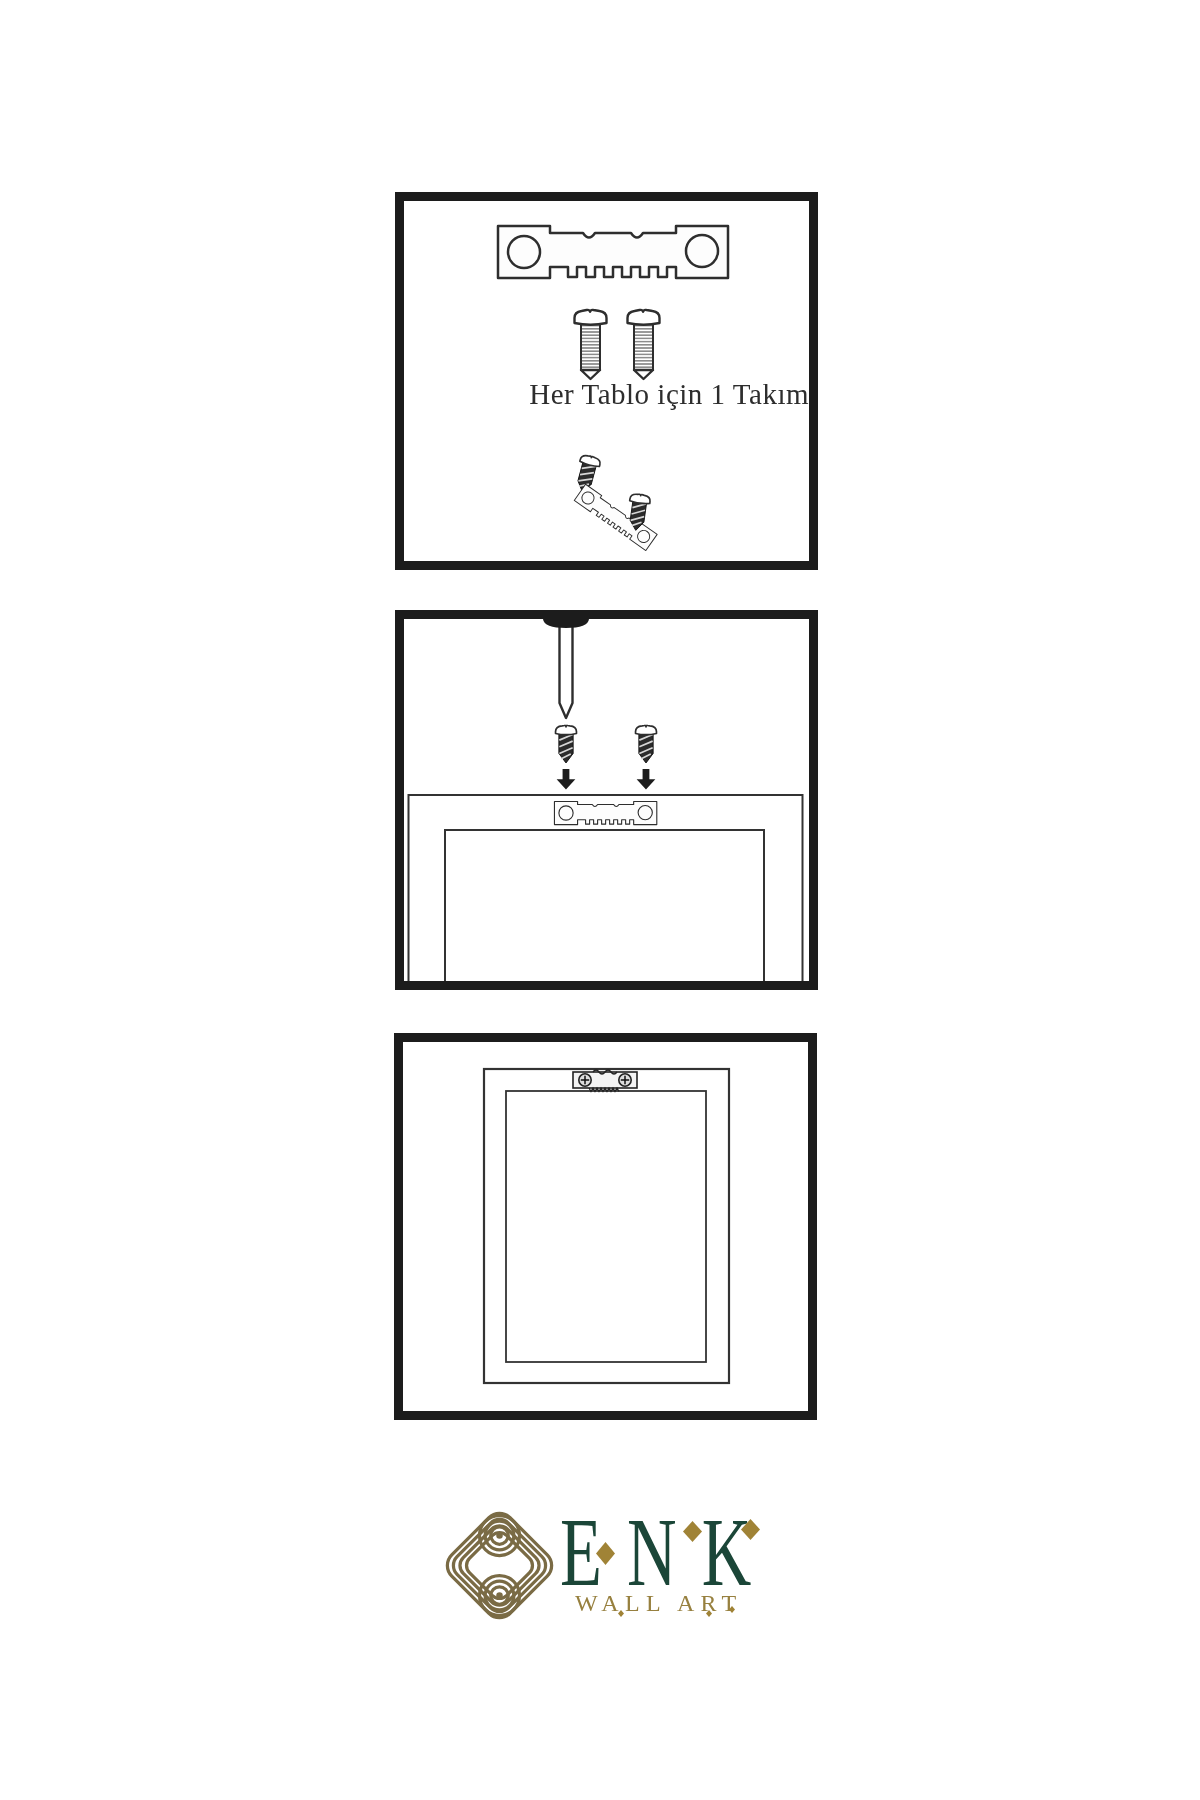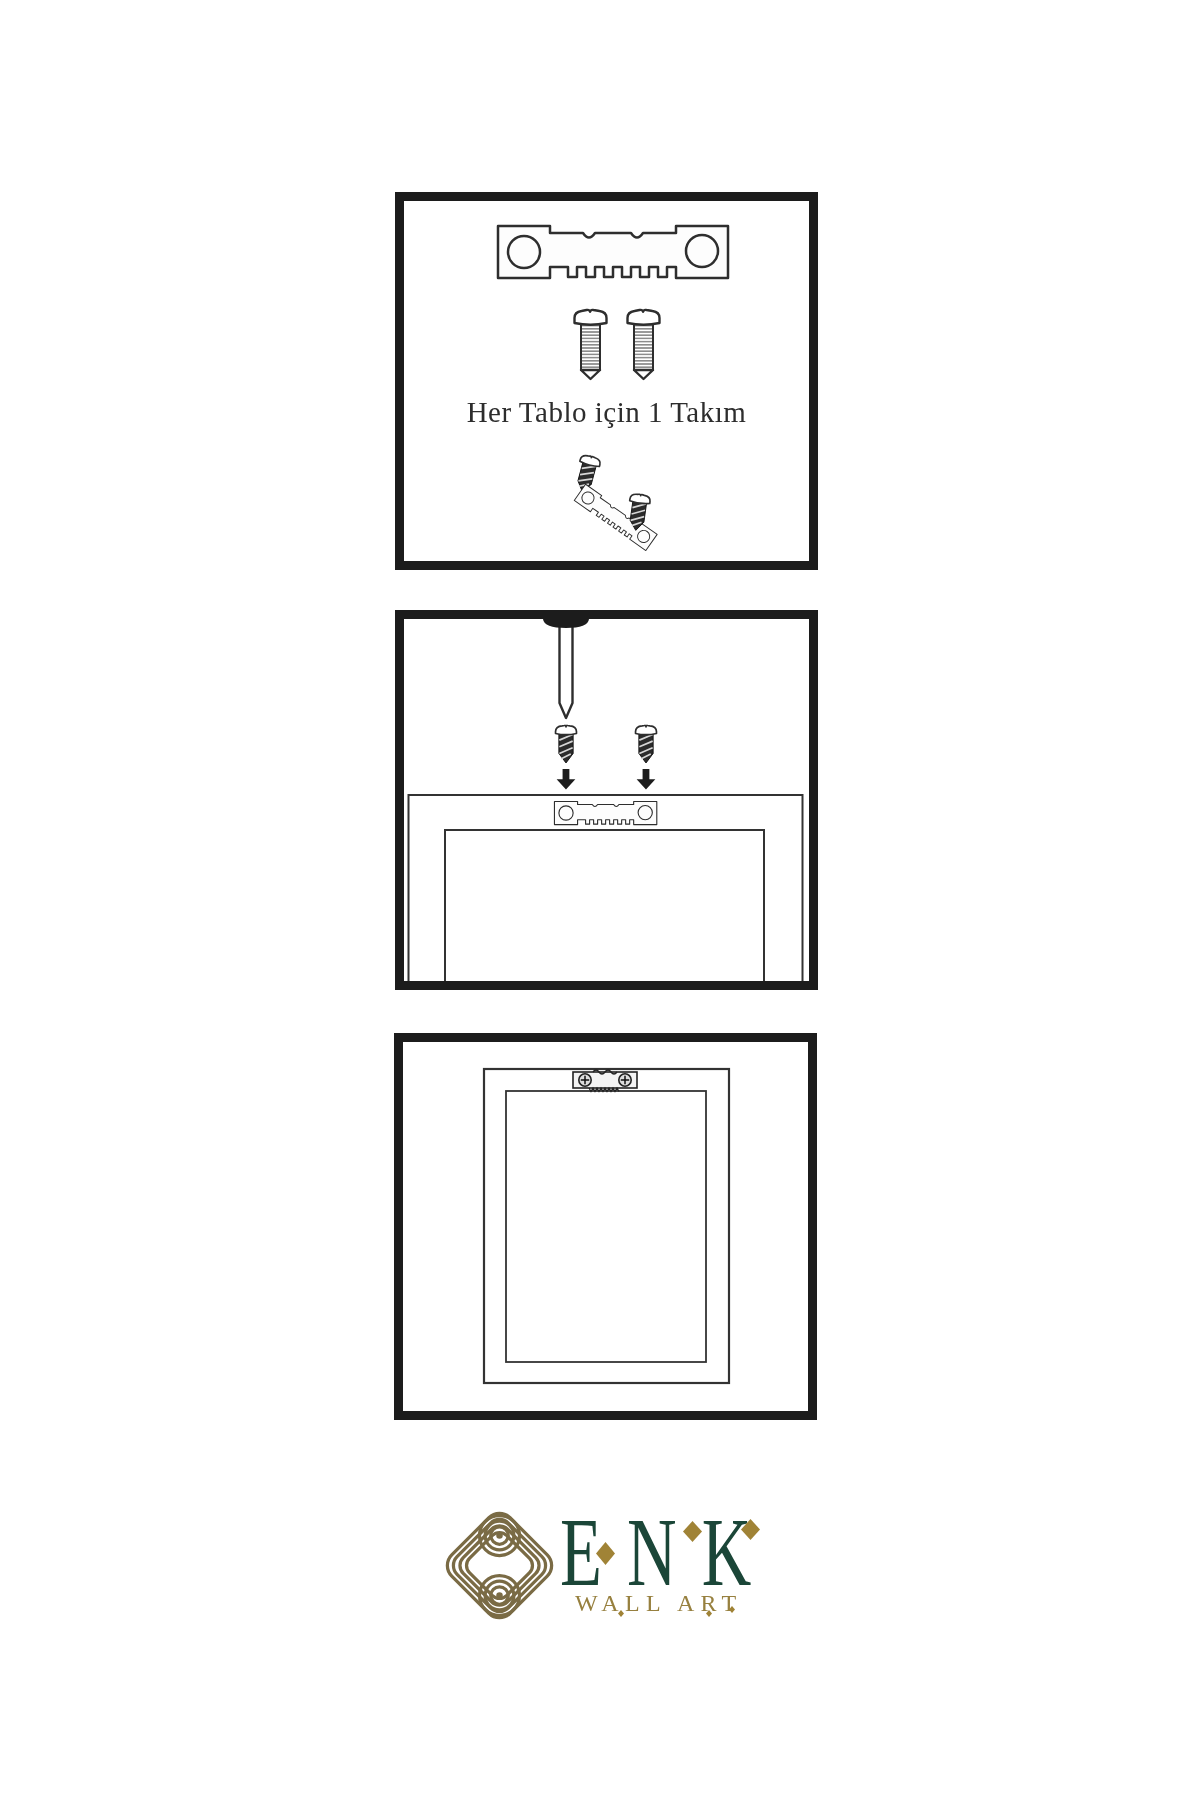--- a/index.html
+++ b/index.html
@@ -3,21 +3,21 @@
 <meta charset="utf-8">
 <style>
   html,body{margin:0;padding:0;background:#fff;}
   .page{position:relative;width:1200px;height:1800px;background:var(--paper,#fff);overflow:hidden;
         font-family:"Liberation Serif", serif;}
   .panel{position:absolute;border:9px solid var(--ink,#1c1c1c);background:#fff;box-sizing:border-box;}
   .panel-1{left:395px;top:192px;width:423px;height:378px;}
   .panel-2{left:395px;top:610px;width:423px;height:380px;}
   .panel-3{left:394px;top:1033px;width:423px;height:387px;}
   .panel svg.fill{position:absolute;left:0;top:0;width:100%;height:100%;display:block;}
-  .caption{position:absolute;left:0;right:0;top:195px;text-align:center;
+  .caption{position:absolute;left:0;right:0;top:177px;text-align:right;
            font-size:29px;letter-spacing:.5px;color:var(--text,#2d2d2d);font-weight:400;}
   
   .ln{fill:#fff;stroke:var(--line,#2e2e2e);stroke-width:2.4;stroke-linejoin:round;}
   .ln-thin{fill:#fff;stroke:#333;stroke-width:2;}
   .solid{fill:var(--ink,#1c1c1c);stroke:none;}
   .shaft-dark{fill:var(--screwdark,#2b2b2b);stroke:#111;stroke-width:1;}
   .stripes{stroke:#d6d6d6;stroke-width:1.8;fill:none;}
   .threadline{stroke:#474747;stroke-width:1;}
   .hplate{fill:#fdfdfd;stroke:var(--line,#2e2e2e);stroke-width:2.5;stroke-linejoin:round;}
   .flat-hanger-base{fill:#f3f3f3;stroke:#222;stroke-width:1.6;}

